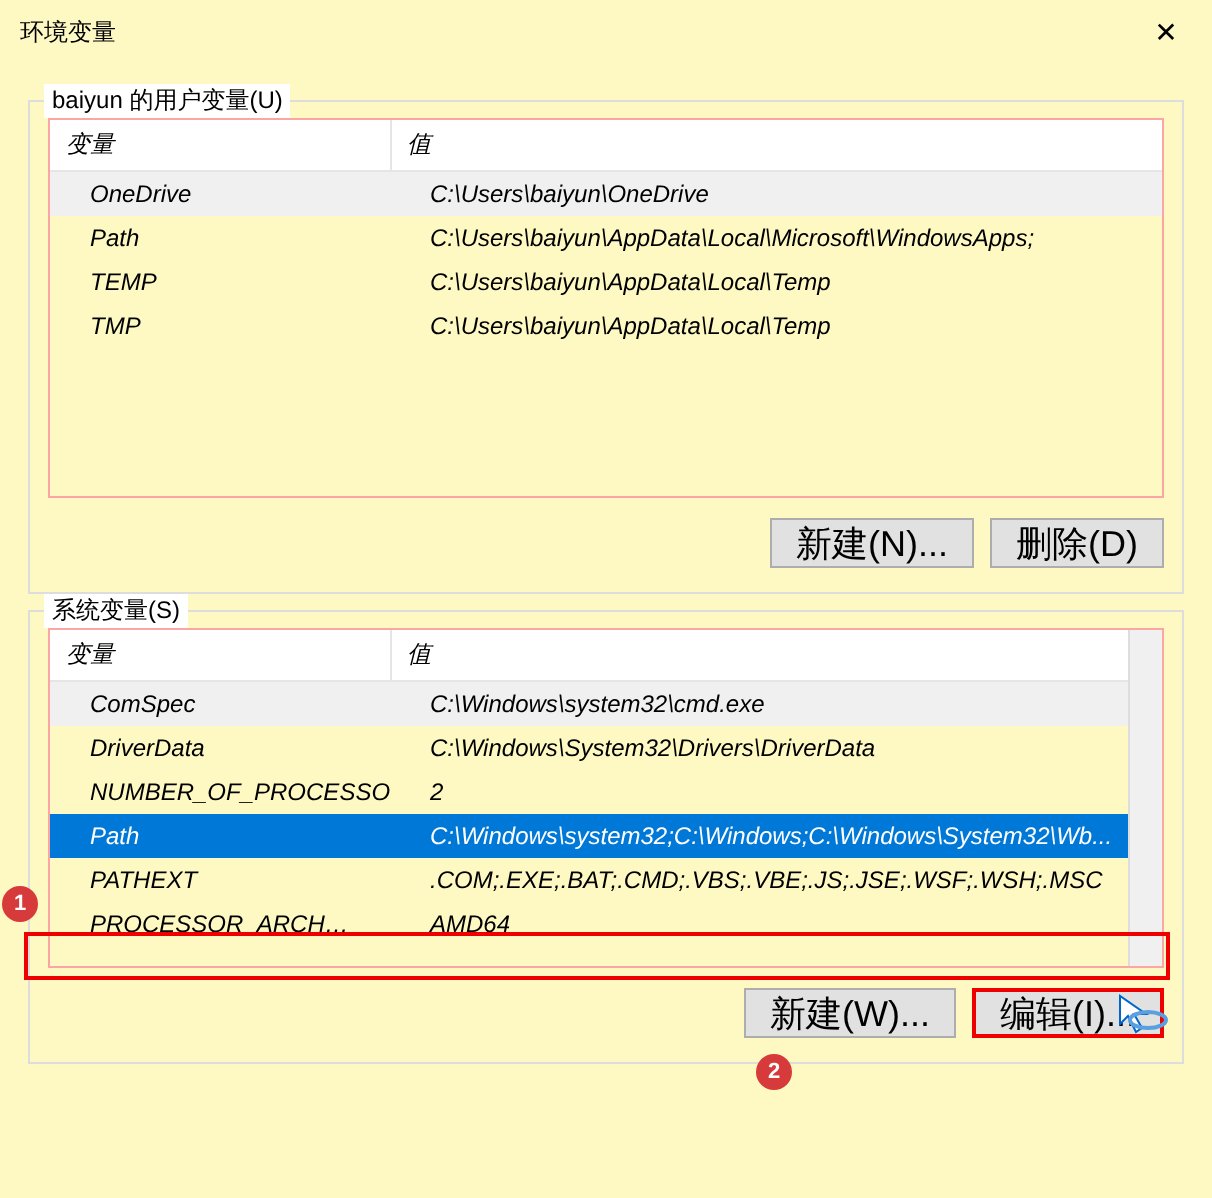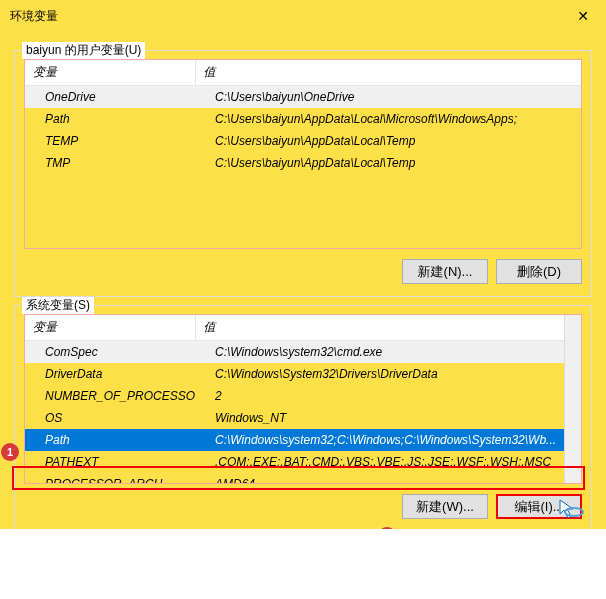--- a/index.html
+++ b/index.html
@@ -1,34 +1,34 @@
 <!DOCTYPE html>
 <html><head>
 <meta charset="utf-8">
 <style>
 *{box-sizing:border-box;margin:0;padding:0;}
 body{font-family:"Microsoft YaHei","Segoe UI",Tahoma,sans-serif;font-size:12px;background:#fff;color:#000;}
-.dialog{width:606px;height:529px;background:#fde047;position:relative;overflow:hidden;}
+.dialog{width:606px;height:599px;background:#fef9c3;position:relative;overflow:hidden;}
 .titlebar{height:32px;display:flex;align-items:center;justify-content:space-between;padding:0 0 0 10px;}
 .close-btn{width:46px;height:32px;display:flex;align-items:center;justify-content:center;font-size:14px;cursor:default;}
 .content{padding:10px 14px;}
 .group{border:1px solid #ddd;margin-top:8px;padding:8px 9px 12px 9px;position:relative;}
 .group-label{position:absolute;top:-9px;left:7px;background:#fff;padding:0 4px;font-size:12px;}
 .grid-wrap{border:1px solid #fca5a5;height:190px;overflow:hidden;position:relative;font-style:italic;}
 .grid-wrap.sys{height:170px;}
 .grid-table{width:100%;border-collapse:collapse;table-layout:fixed;}
 .grid-table th{text-align:left;font-weight:normal;padding:4px 8px;border-bottom:1px solid #e5e5e5;border-right:1px solid #e5e5e5;background:#fff;height:24px;}
 .grid-table th:last-child{border-right:none;}
 .grid-table td{padding:4px 20px;white-space:nowrap;overflow:hidden;text-overflow:clip;height:22px;}
 .grid-table tr.row:nth-child(1) td{background:#f0f0f0;}
 .grid-table td.truncate{text-overflow:ellipsis;}
 .row.selected td{background:#0078d7 !important;color:#fff !important;}
 .scrollbar-stub{position:absolute;right:0;top:0;bottom:0;width:17px;background:#f0f0f0;border-left:1px solid #ddd;}
 .btn-row{display:flex;justify-content:flex-end;gap:8px;margin-top:10px;}
-.btn{min-width:86px;height:25px;border:1px solid #adadad;background:#e1e1e1;font-size:13px;font-family:inherit;padding:0 12px;cursor:default;display:inline-flex;align-items:center;justify-content:center;}
+.btn{min-width:86px;height:25px;border:1px solid #adadad;background:#e1e1e1;font-size:18px;font-family:inherit;padding:0 12px;cursor:default;display:inline-flex;align-items:center;justify-content:center;}
 .callout-1{position:absolute;left:12px;top:466px;z-index:5;border:2px solid #e00;width:573px;height:24px;pointer-events:none;}
 .badge{position:absolute;width:18px;height:18px;border-radius:50%;background:#d63a3a;color:#fff;font-size:11px;display:flex;align-items:center;justify-content:center;z-index:6;font-weight:bold;}
 .badge-1{left:1px;top:443px;}
 .badge-2{left:378px;top:527px;}
 .edit-highlight{border:2px solid #e00 !important;position:relative;}
 .cursor-deco{position:absolute;right:-4px;bottom:-6px;pointer-events:none;}
 .cursor-deco svg{width:26px;height:22px;}
 .grid-table col.c1{width:170px;}
 </style>
 </head>
@@ -103,24 +103,20 @@
               <td>C:\Windows\system32\cmd.exe</td>
             </tr>
             <tr class="row">
               <td>DriverData</td>
               <td>C:\Windows\System32\Drivers\DriverData</td>
             </tr>
             <tr class="row">
               <td>NUMBER_OF_PROCESSORS</td>
               <td>2</td>
             </tr>
-            <tr class="row">
-              <td>OS</td>
-              <td>Windows_NT</td>
-            </tr>
             <tr class="row selected">
               <td>Path</td>
               <td class="truncate">C:\Windows\system32;C:\Windows;C:\Windows\System32\Wb...</td>
             </tr>
             <tr class="row">
               <td>PATHEXT</td>
               <td>.COM;.EXE;.BAT;.CMD;.VBS;.VBE;.JS;.JSE;.WSF;.WSH;.MSC</td>
             </tr>
             <tr class="row">
               <td class="truncate">PROCESSOR_ARCHITECT...</td>

